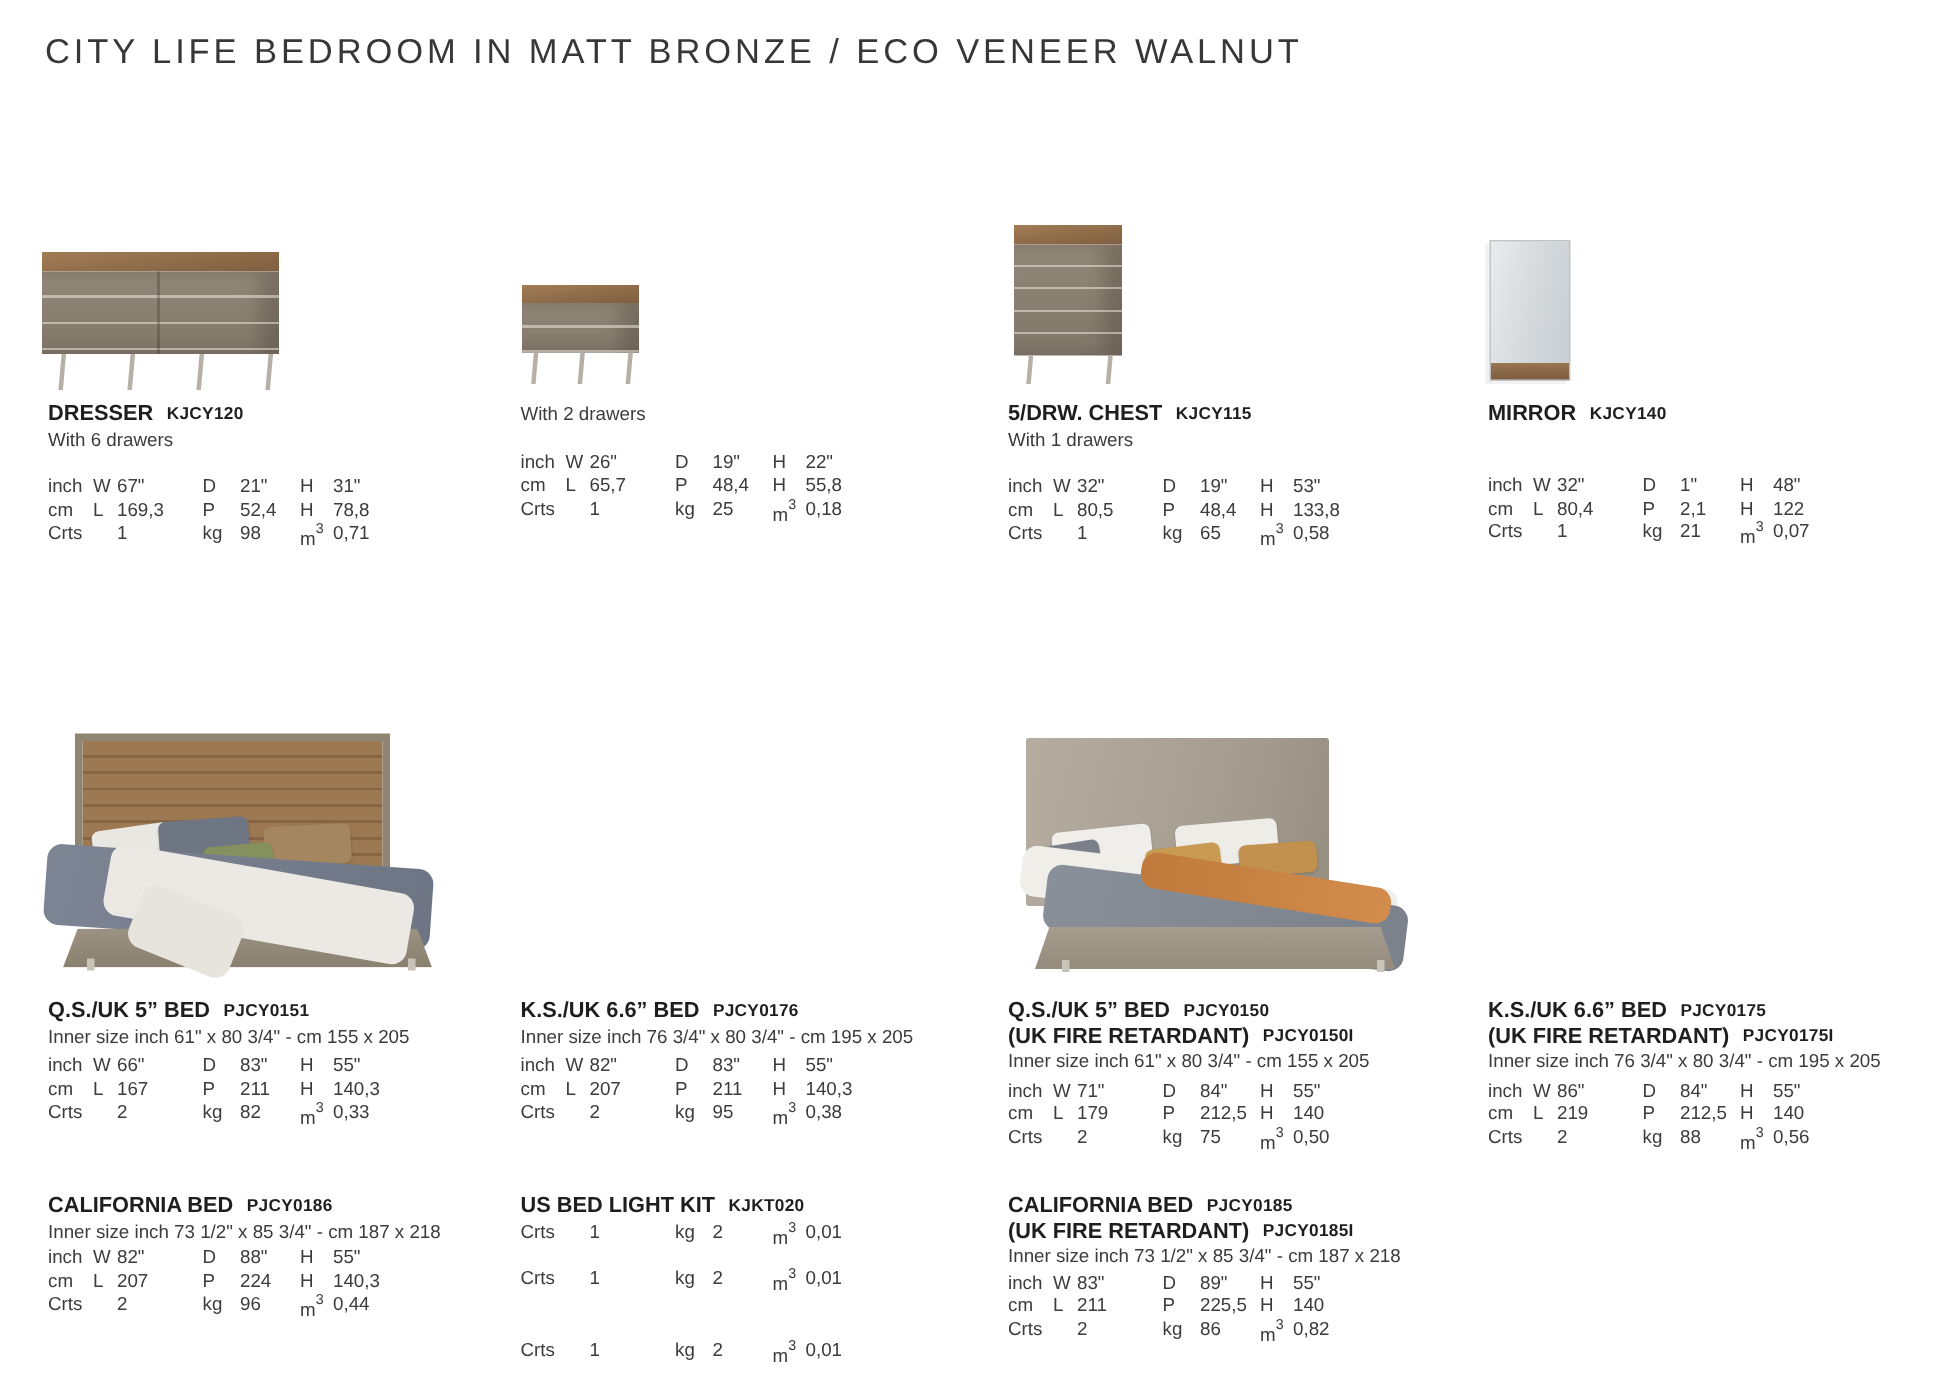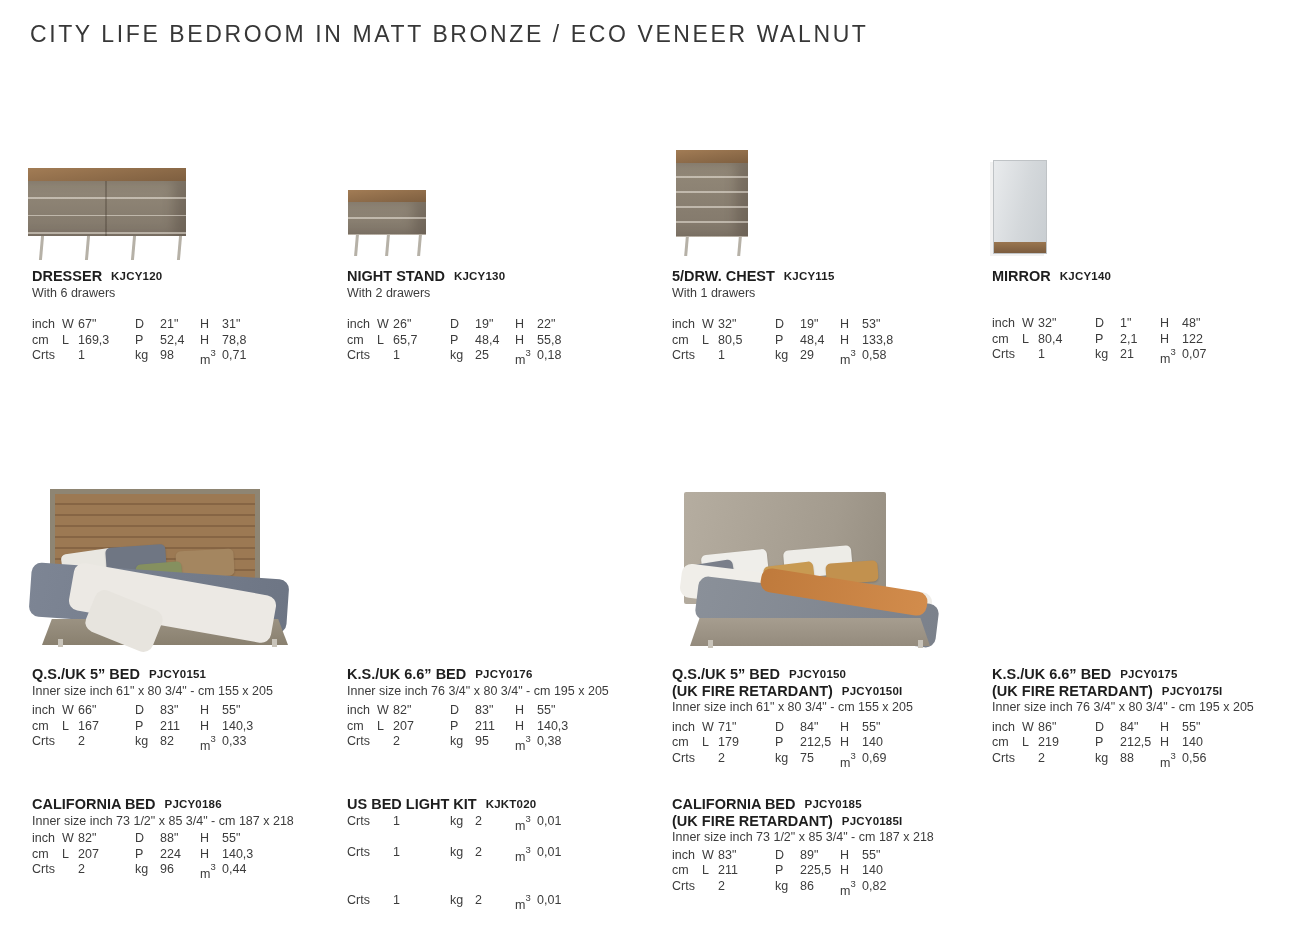--- a/index.html
+++ b/index.html
@@ -171,24 +171,20 @@
         </span>
       <span class="cp p3">
           <i class="lt"><span>m</span><sup class="s3">3</sup></i>
           <b>0,71</b>
         </span>
     </div>
   </div>
 </section>
 
 <section class="block" style="left:347px;top:268px">
-  <h2 class="pname">
-    <span>NIGHT STAND</span>
-    <span class="cd">KJCY130</span>
-  </h2>
   <p class="sub">With 2 drawers</p>
   <div class="spec">
     <div class="srow">
       <span class="cu">inch</span>
       <span class="cp p1">
           <i class="lt">W</i>
           <b>26"</b>
         </span>
       <span class="cp p2">
           <i class="lt">D</i>
@@ -270,21 +266,21 @@
         </span>
     </div>
     <div class="srow">
       <span class="cu">Crts</span>
       <span class="cp p1">
           <i class="lt"></i>
           <b>1</b>
         </span>
       <span class="cp p2">
           <i class="lt">kg</i>
-          <b>29</b>
+          <b>65</b>
         </span>
       <span class="cp p3">
           <i class="lt"><span>m</span><sup class="s3">3</sup></i>
           <b>0,58</b>
         </span>
     </div>
   </div>
 </section>
 
 <section class="block no-sub" style="left:992px;top:268px">
@@ -497,21 +493,21 @@
       <span class="cp p1">
           <i class="lt"></i>
           <b>2</b>
         </span>
       <span class="cp p2">
           <i class="lt">kg</i>
           <b>75</b>
         </span>
       <span class="cp p3">
           <i class="lt"><span>m</span><sup class="s3">3</sup></i>
-          <b>0,69</b>
+          <b>0,50</b>
         </span>
     </div>
   </div>
 </section>
 
 <section class="block bed" style="left:992px;top:666px">
   <h2 class="pname">
     <span>K.S./UK 6.6” BED</span>
     <span class="cd">PJCY0175</span>
   </h2>

